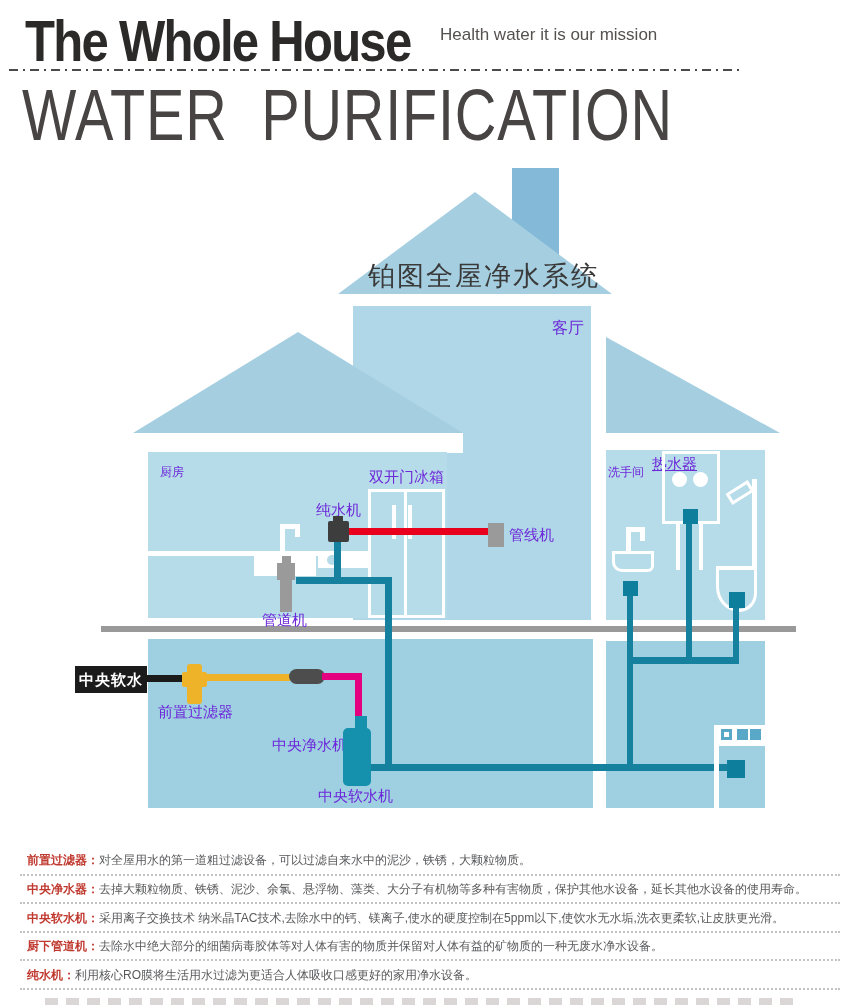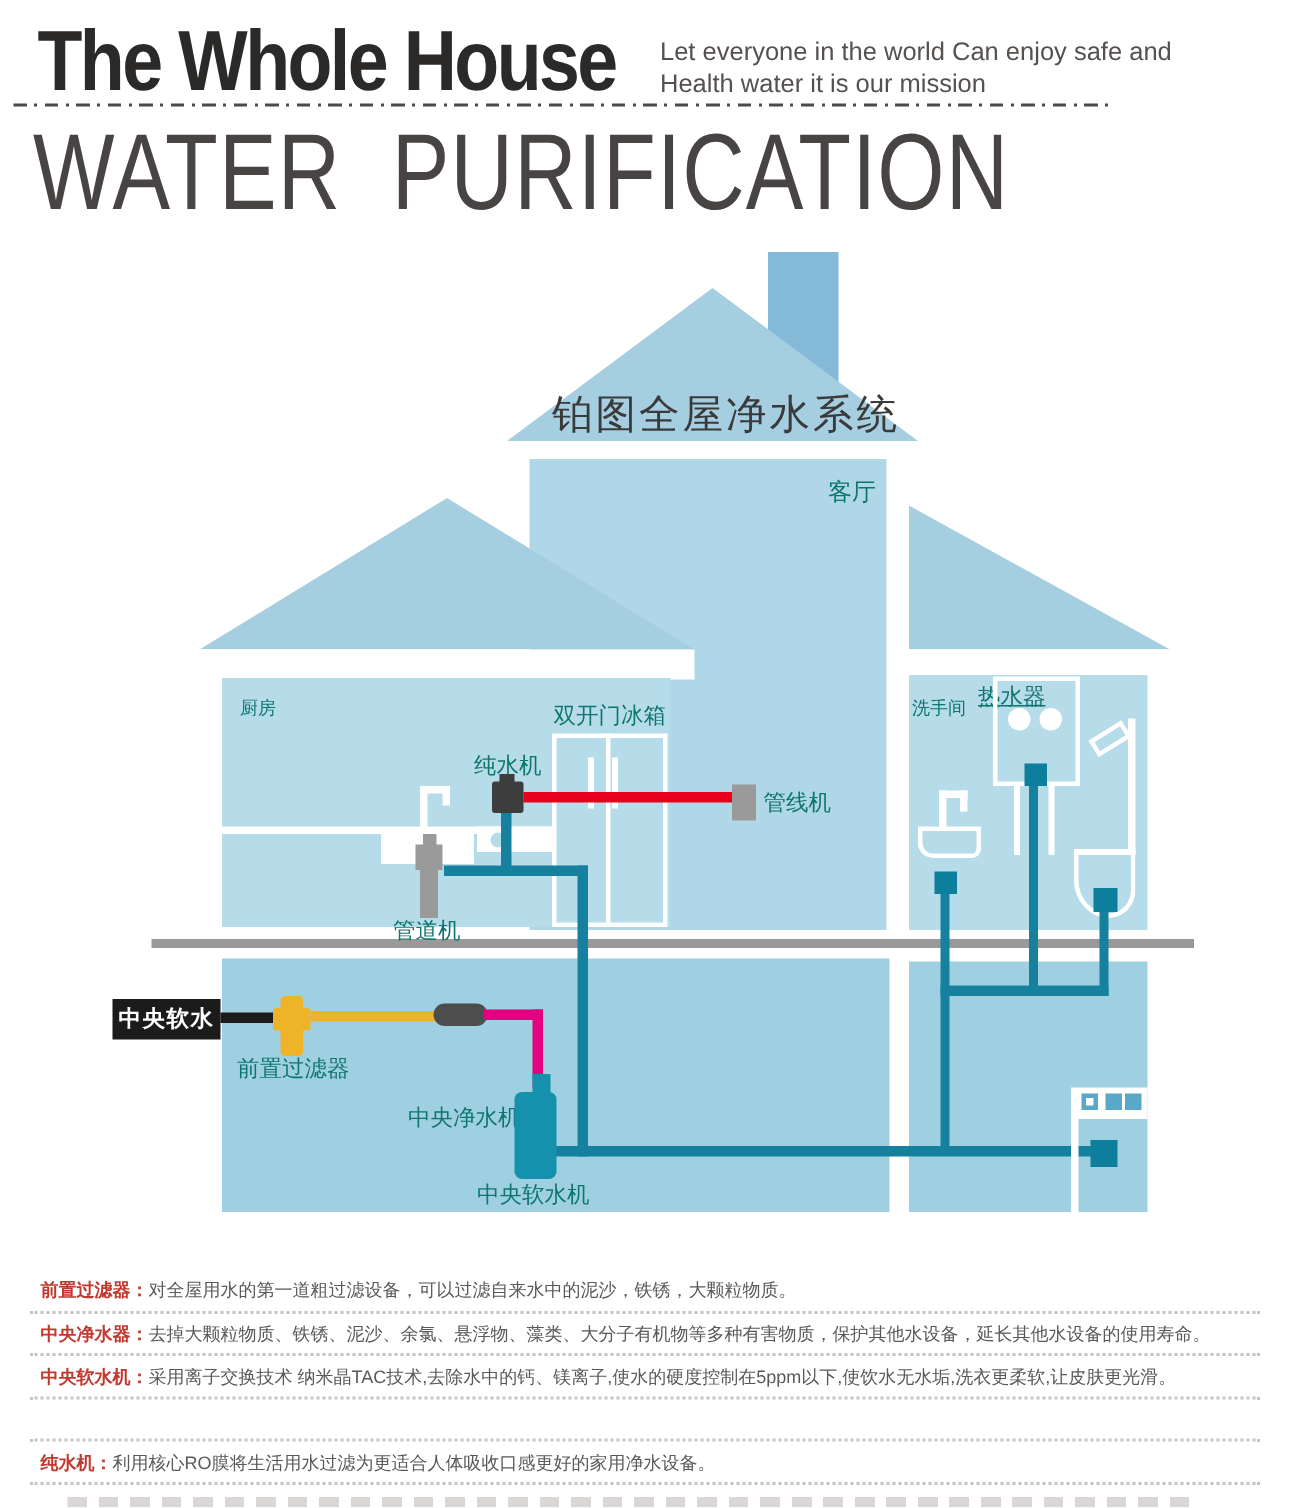--- a/index.html
+++ b/index.html
@@ -1,19 +1,19 @@
 <!DOCTYPE html>
 <html><head>
 <meta charset="utf-8">
 <style>
   html,body{margin:0;padding:0;background:#ffffff;}
   body{font-family:"Liberation Sans","DejaVu Sans",sans-serif;}
   #page{position:relative;width:860px;height:1005px;overflow:hidden;background:#fff;}
   .abs{position:absolute;}
-  .lbl{position:absolute;color:#0f766e;font-size:15px;white-space:nowrap;}
+  .lbl{position:absolute;color:#6d28d9;font-size:15px;white-space:nowrap;}
   .lbl-big{font-size:12px;}
   .tri{position:absolute;}
   .white{background:#ffffff;}
   
   #title-en-bold{position:absolute;left:25px;top:8px;font-size:57px;font-weight:bold;color:#2b2a29;letter-spacing:-2px;transform:scaleX(.86);transform-origin:left top;white-space:pre;}
   #tagline{position:absolute;left:440px;top:24px;font-size:17px;color:#55514f;line-height:1.25;}
   #dashrule{position:absolute;left:9px;top:69px;width:732px;height:2px;background:repeating-linear-gradient(90deg,#4a4a4a 0 9px,transparent 9px 14px,#4a4a4a 14px 16px,transparent 16px 21px);}
   #title-en-light{position:absolute;left:22px;top:74px;font-size:72px;font-weight:300;color:#474443;transform:scaleX(.80);transform-origin:left top;white-space:pre;letter-spacing:1px;}
   #title-cn{position:absolute;left:24px;top:140px;font-size:38px;font-weight:300;color:#3c3a39;letter-spacing:4px;white-space:nowrap;}
   
@@ -22,21 +22,20 @@
   .dotline{position:absolute;left:20px;width:820px;border-top:2px dotted #c3c3c3;height:0;}
   #partial-strip{position:absolute;left:45px;top:998px;width:750px;height:7px;opacity:.5;background:repeating-linear-gradient(90deg,#b4aeac 0 13px,transparent 13px 21px);}
 </style>
 </head>
 <body>
 
 <div id="page">
 
   <div id="title-en-bold">The Whole House</div>
   <div id="tagline">
-    <div>Let everyone in the world Can enjoy safe and</div>
     <div>Health water it is our mission</div>
   </div>
   <div id="dashrule"></div>
   <div id="title-en-light">WATER  PURIFICATION</div>
 
   <div class="abs" style="left:512px;top:168px;width:47px;height:115px;background:#84bad8;"></div>
 
   <div class="tri" style="left:338px;top:192px;width:274px;height:102px;background:#a5cfe1;clip-path:polygon(50% 0,0 100%,100% 100%);"></div>
   <div class="abs" style="left:368px;top:258px;width:220px;text-align:center;font-size:27px;font-weight:500;color:#3a3a3a;letter-spacing:2px;white-space:nowrap;">铂图全屋净水系统</div>
 
@@ -147,20 +146,23 @@
   </div>
   <div class="dotline" style="top:874px;"></div>
   <div class="descrow" style="top:881px;">
     <b>中央净水器</b><b>：</b><span>去掉大颗粒物质、铁锈、泥沙、余氯、悬浮物、藻类、大分子有机物等多种有害物质，保护其他水设备，延长其他水设备的使用寿命。</span>
   </div>
   <div class="dotline" style="top:902px;"></div>
   <div class="descrow" style="top:910px;">
     <b>中央软水机</b><b>：</b><span>采用离子交换技术 纳米晶TAC技术,去除水中的钙、镁离子,使水的硬度控制在5ppm以下,使饮水无水垢,洗衣更柔软,让皮肤更光滑。</span>
   </div>
   <div class="dotline" style="top:931px;"></div>
+  <div class="descrow" style="top:938px;">
+    <b>厨下管道机</b><b>：</b><span>去除水中绝大部分的细菌病毒胶体等对人体有害的物质并保留对人体有益的矿物质的一种无废水净水设备。</span>
+  </div>
   <div class="dotline" style="top:959px;"></div>
   <div class="descrow" style="top:967px;">
     <b>纯水机</b><b>：</b><span>利用核心RO膜将生活用水过滤为更适合人体吸收口感更好的家用净水设备。</span>
   </div>
   <div class="dotline" style="top:988px;"></div>
   <div id="partial-strip"></div>
 
 </div>
 
 </body></html>

